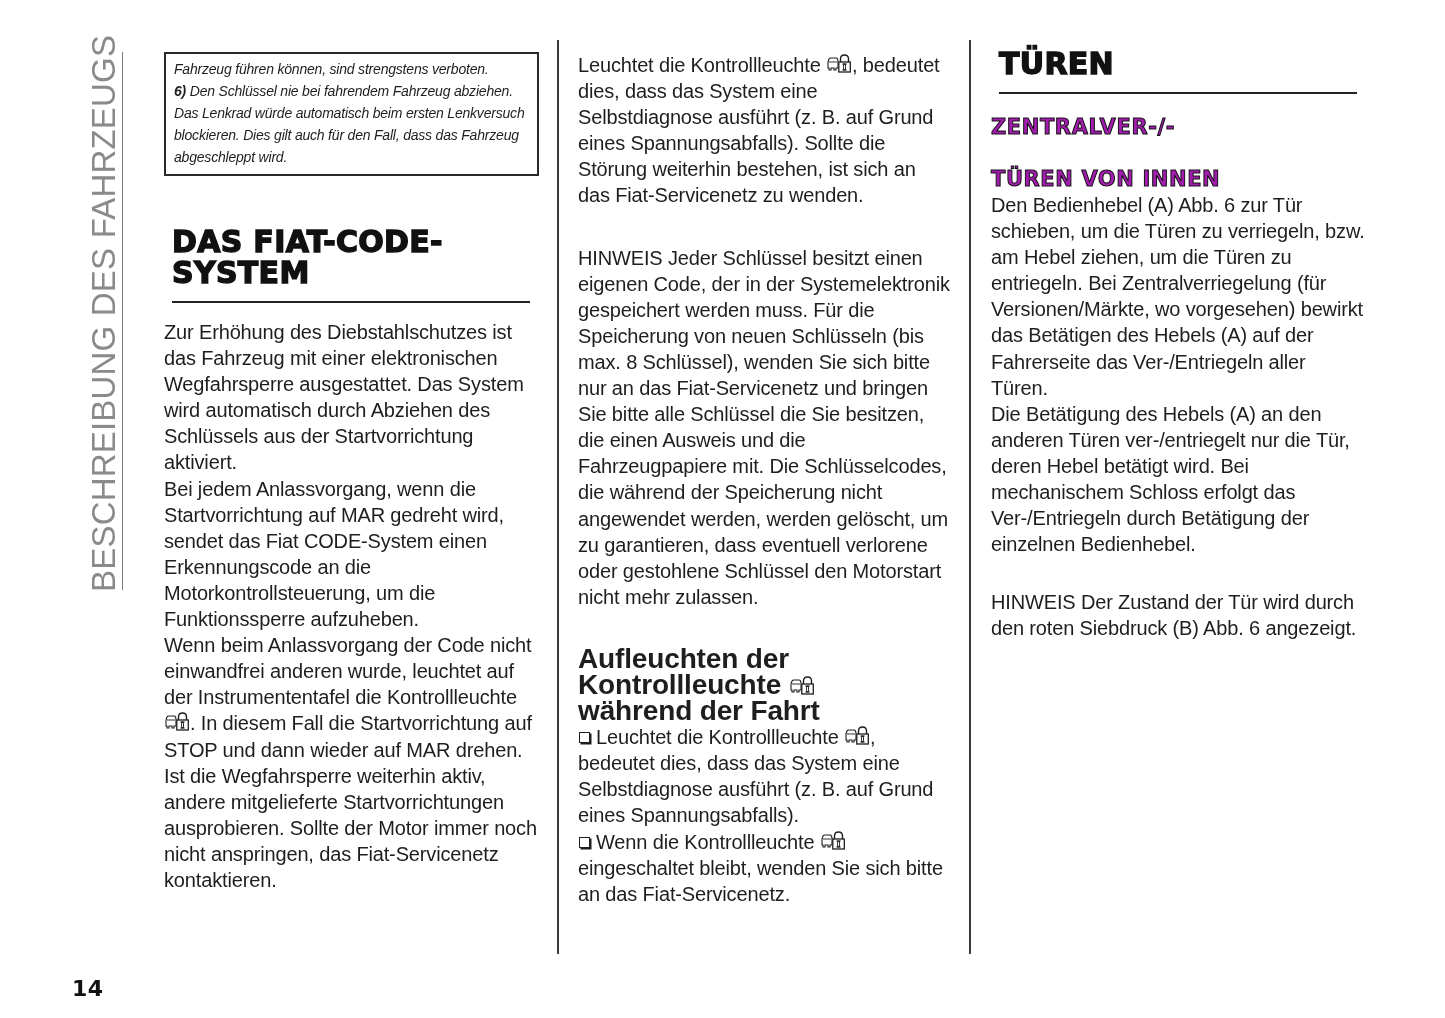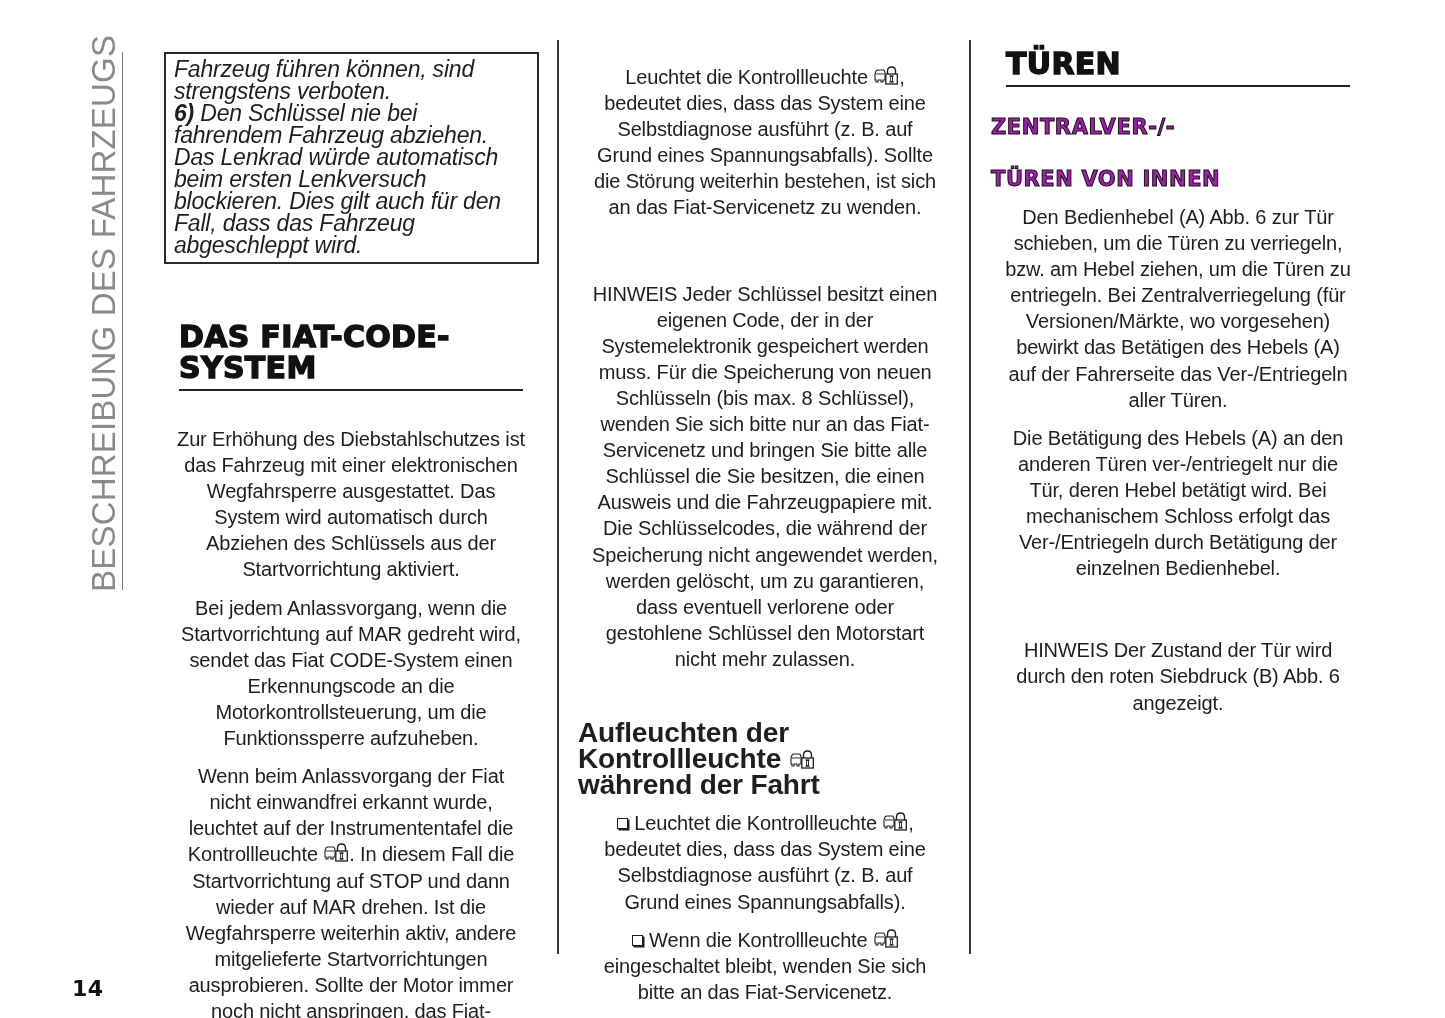--- a/index.html
+++ b/index.html
@@ -58,39 +58,39 @@
       top: 40px;
       width: 2px;
       height: 914px;
       background: #3a3a3a;
     }
 
     .warn-box {
       border: 2px solid #2a2a2a;
       padding: 4px 8px 6px 8px;
       font-style: italic;
-      font-size: 23px;
+      font-size: 14px;
       line-height: 22px;
       letter-spacing: -0.2px;
       margin-left: 0;
       width: 355px;
     }
     .warn-box .num {
       font-weight: 700;
     }
 
     .h1 {
       font-family: "DejaVu Sans", sans-serif;
       font-weight: 900;
       font-size: 30px;
       line-height: 31px;
       letter-spacing: 0.3px;
       color: #111;
-      margin: 15px;
-      padding-bottom: 6px;
+      margin: 8px;
+      padding-bottom: 13px;
       border-bottom: 2px solid #222;
       text-transform: uppercase;
       -webkit-text-stroke: 1.4px #111;
     }
     .h2 {
       font-family: "DejaVu Sans", sans-serif;
       font-weight: 900;
       font-size: 21px;
       line-height: 26px;
       letter-spacing: 0.6px;
@@ -98,22 +98,21 @@
       margin: 0;
       -webkit-text-stroke: 1px #111;
     }
     .h3 {
       font-weight: 700;
       font-size: 28px;
       line-height: 26.1px;
       margin: 0;
     }
     p {
-      margin: 12px;
-      text-align: center;
+      margin: 0;
     }
     .gap { height: 26px; }
 
     .bullet {
       display: inline-block;
       width: 11px;
       height: 11px;
       border: 1.5px solid #1e1e1e;
       box-shadow: 1.5px 1.5px 0 #1e1e1e;
       margin-right: 6px;
@@ -177,21 +176,21 @@
   <h1 class="h1">
     <span>DAS FIAT-CODE-</span><br>
     <span>SYSTEM</span>
   </h1>
 
   <div style="height:8px"></div>
 
   <p>Zur Erhöhung des Diebstahlschutzes ist das Fahrzeug mit einer elektronischen Wegfahrsperre ausgestattet. Das System wird automatisch durch Abziehen des Schlüssels aus der Startvorrichtung aktiviert.</p>
   <p>Bei jedem Anlassvorgang, wenn die Startvorrichtung auf MAR gedreht wird, sendet das Fiat CODE-System einen Erkennungscode an die Motorkontrollsteuerung, um die Funktionssperre aufzuheben.</p>
   <p>
-    <span>Wenn beim Anlassvorgang der Fiat nicht einwandfrei erkannt wurde, leuchtet auf der Instrumententafel die Kontrollleuchte </span><svg class="icon-immo">
+    <span>Wenn beim Anlassvorgang der Code nicht einwandfrei anderen wurde, leuchtet auf der Instrumententafel die Kontrollleuchte </span><svg class="icon-immo">
         <use href="#immo"></use>
       </svg><span>. In diesem Fall die Startvorrichtung auf STOP und dann wieder auf MAR drehen. Ist die Wegfahrsperre weiterhin aktiv, andere mitgelieferte Startvorrichtungen ausprobieren. Sollte der Motor immer noch nicht anspringen, das Fiat-Servicenetz kontaktieren.</span>
   </p>
 </div>
 
 <div class="col col2">
   <p>
     <span>Leuchtet die Kontrollleuchte </span><svg class="icon-immo">
         <use href="#immo"></use>
       </svg><span>, bedeutet dies, dass das System eine Selbstdiagnose ausführt (z. B. auf Grund eines Spannungsabfalls). Sollte die Störung weiterhin bestehen, ist sich an das Fiat-Servicenetz zu wenden.</span>

